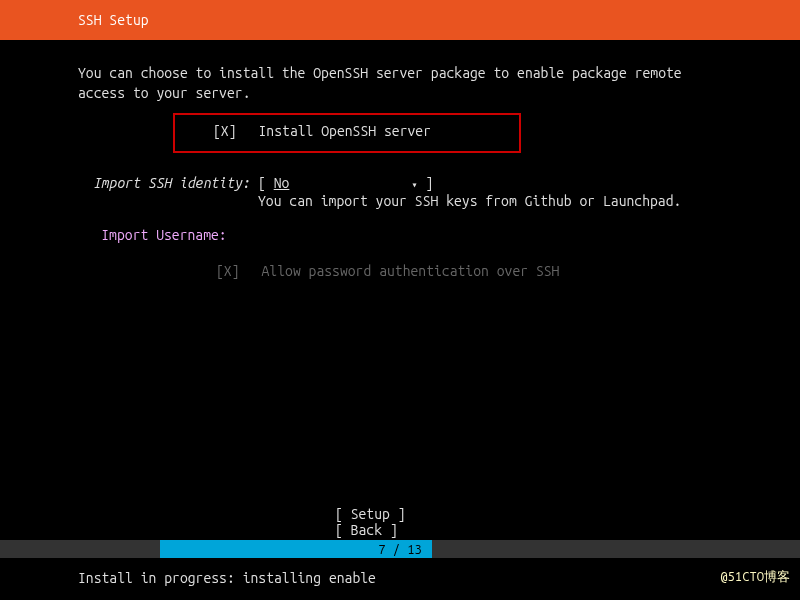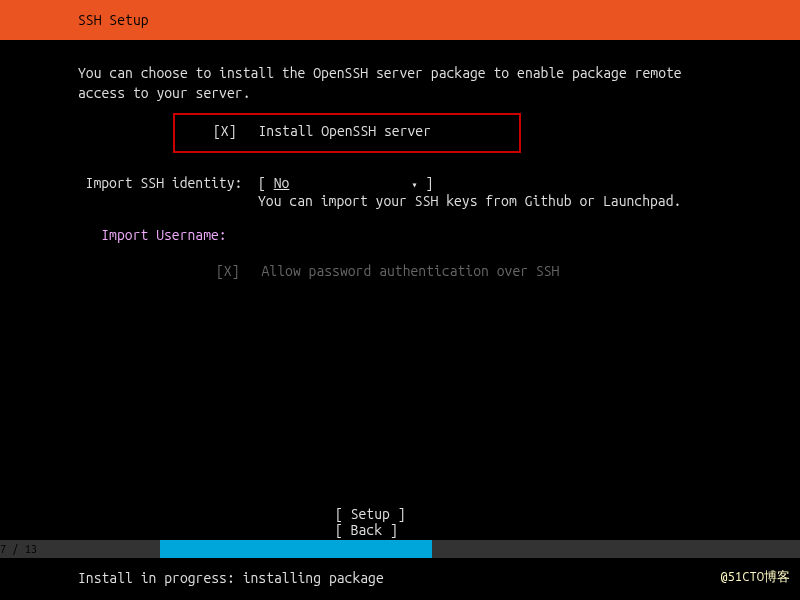--- a/index.html
+++ b/index.html
@@ -16,21 +16,21 @@
       color: #e0e0e0;
       overflow: hidden;
       position: relative;
     }
     .header {
       background: #e95420;
       height: 40px;
       display: flex;
       align-items: center;
       padding-left: 78px;
-      color: #000000;
+      color: #ffffff;
       font-size: 14px;
     }
     .content {
       padding: 24px 78px 0 78px;
       color: #e0e0e0;
     }
     .intro {
       line-height: 1.4;
       margin-bottom: 10px;
     }
@@ -45,22 +45,23 @@
       display: flex;
       gap: 22px;
       padding-left: 28px;
     }
     .field-row {
       display: flex;
       margin-bottom: 2px;
     }
     .field-label {
       width: 180px;
-      text-align: center;
+      text-align: right;
       padding-right: 8px;
+      font-style: italic;
     }
     .field-label-dim {
       width: 180px;
       text-align: center;
       padding-right: 8px;
       color: #f0abfc;
     }
     .dropdown {
       display: inline-block;
     }
@@ -105,23 +106,24 @@
       background: #333;
       display: flex;
     }
     .progress-fill {
       background: #00a5d9;
       height: 100%;
     }
     .progress-text {
       position: absolute;
       width: 100%;
+      text-align: center;
       color: #000;
       line-height: 18px;
-      font-size: 11px;
+      font-size: 13px;
     }
     .status-line {
       position: absolute;
       bottom: 14px;
       left: 78px;
       color: #e0e0e0;
     }
     .watermark {
       position: absolute;
       bottom: 14px;
@@ -176,15 +178,15 @@
 <div class="buttons">
   <span class="button-item">[ Setup       ]</span>
   <span class="button-item">[ Back       ]</span>
 </div>
 
 <div class="progress-bar">
   <div class="progress-fill" style="margin-left:20%;width:34%"></div>
   <div class="progress-text">7 / 13</div>
 </div>
 
-<div class="status-line">Install in progress: installing package</div>
+<div class="status-line">Install in progress: installing enable</div>
 
 <div class="watermark">@51CTO博客</div>
 
 </body></html>

